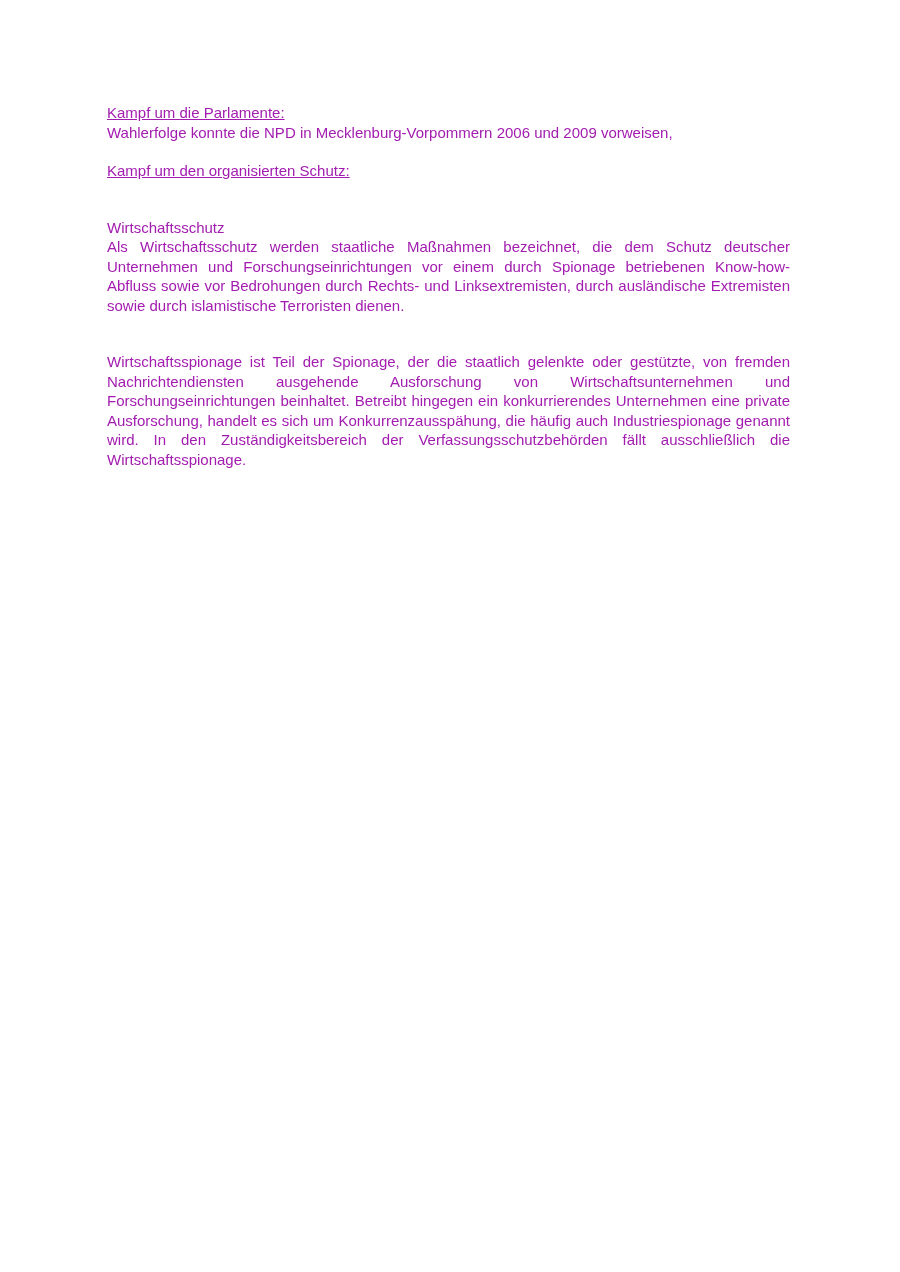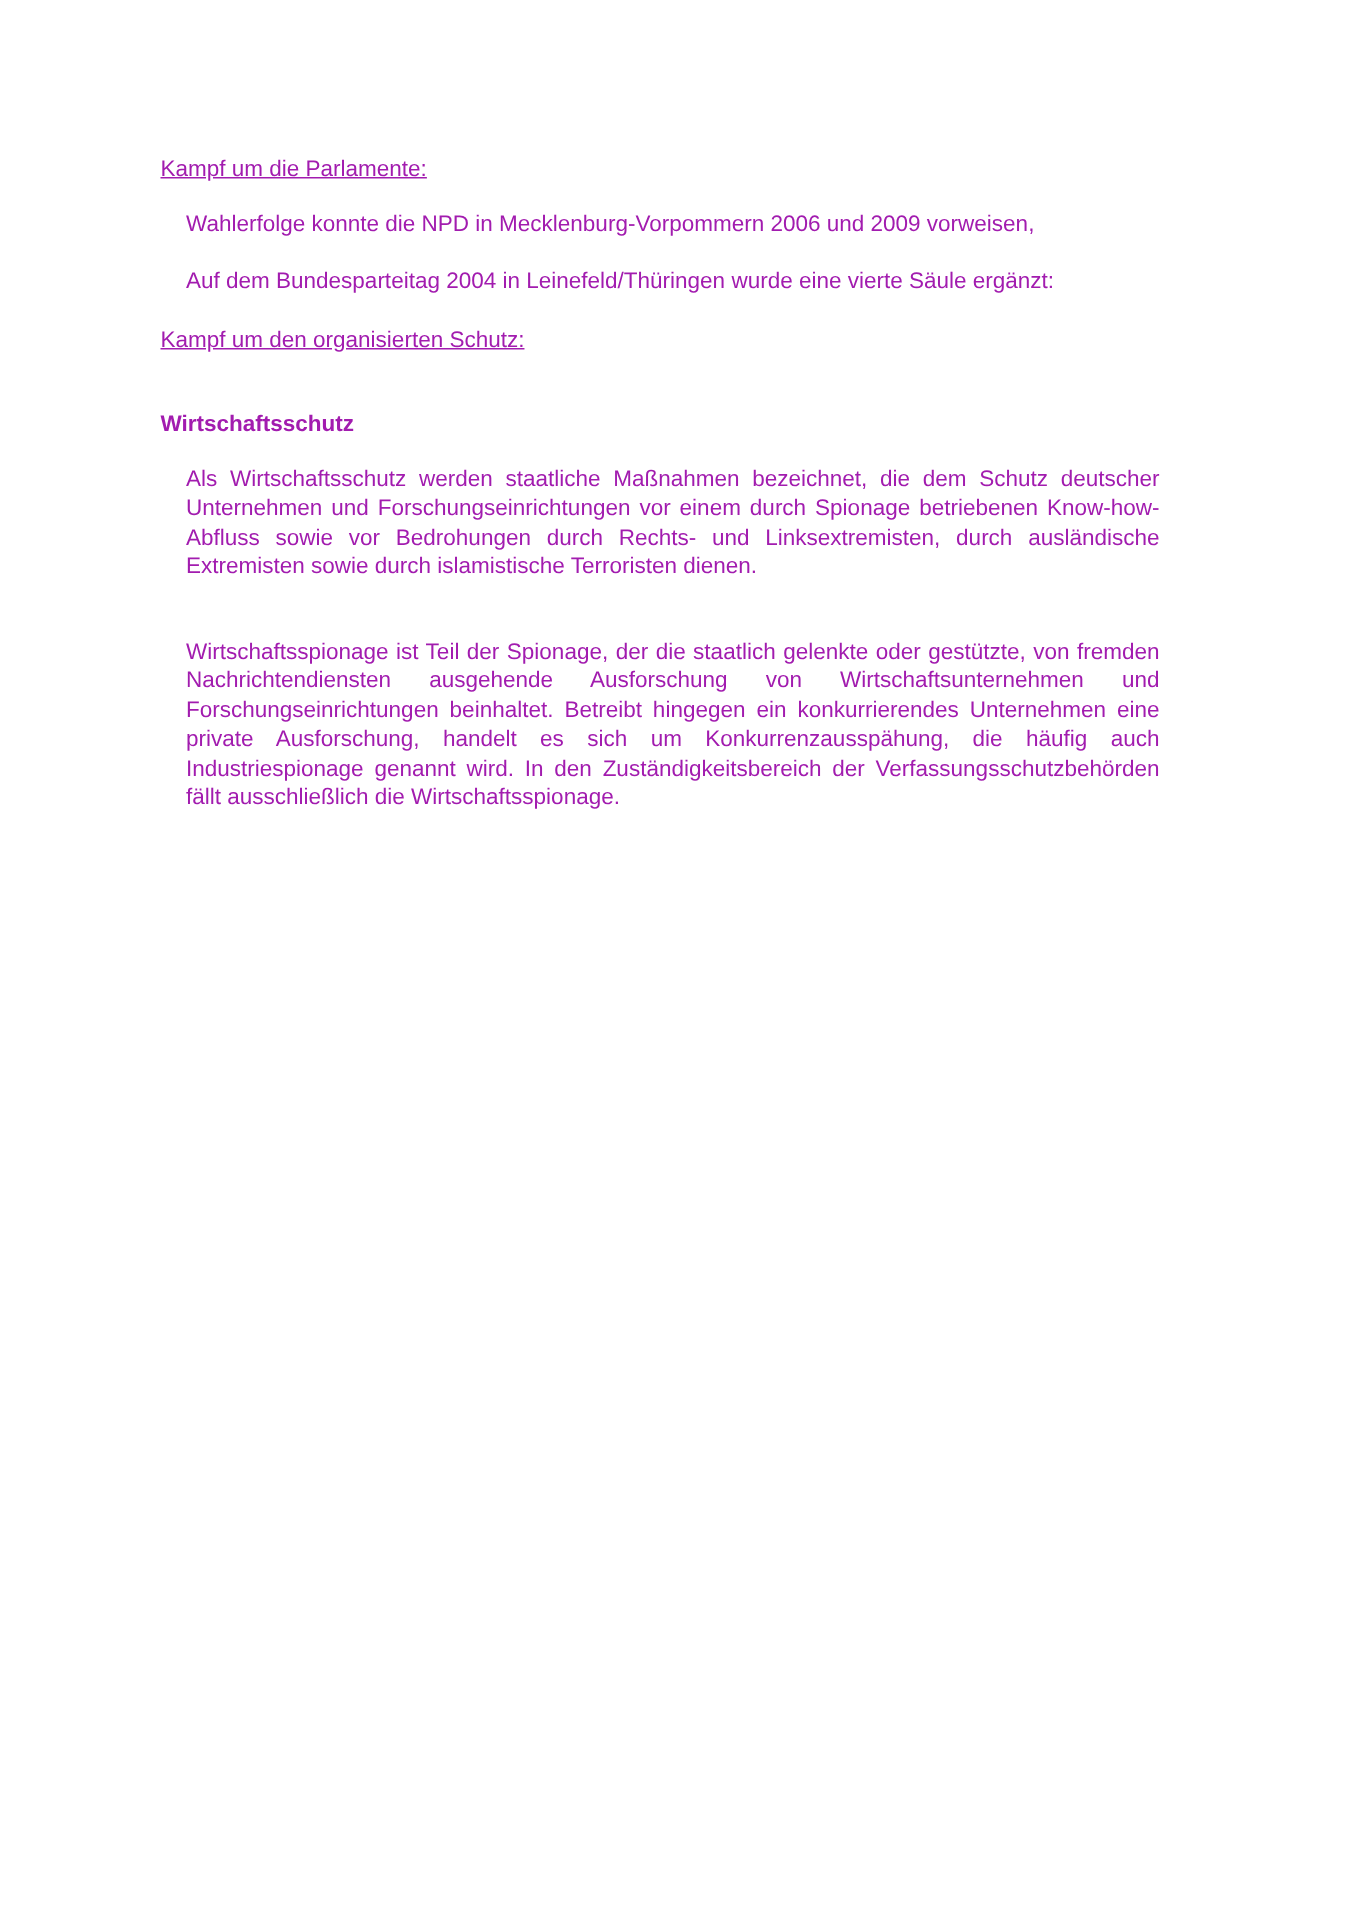--- a/index.html
+++ b/index.html
@@ -31,47 +31,44 @@
     padding: 0;
     font-size: 15px;
     line-height: 19.5px;
     font-weight: normal;
   }
   .sec h2.h-underline {
     font-weight: normal;
     text-decoration: underline;
   }
   .sec h2.h-bold {
-    font-weight: bold;
+    font-weight: normal;
     text-decoration: none;
   }
   .sec p {
-    margin: 17px;
+    margin: 0;
     padding: 0;
   }
   .sec p.justify {
     text-align: justify;
   }
   .mb-line   { margin-bottom: 19px; }
   .mb-block  { margin-bottom: 37px; }
 </style>
 </head>
 <body>
 
 <div class="page">
   <div class="content">
 
     <section class="sec mb-line">
       <h2 class="h-underline">Kampf um die Parlamente:</h2>
       <p>Wahlerfolge konnte die NPD in Mecklenburg-Vorpommern 2006 und 2009 vorweisen,</p>
     </section>
 
-    <section class="sec mb-line">
-      <p>Auf dem Bundesparteitag 2004 in Leinefeld/Thüringen wurde eine vierte Säule ergänzt:</p>
-    </section>
 
     <section class="sec mb-block">
       <h2 class="h-underline">Kampf um den organisierten Schutz:</h2>
     </section>
 
     <section class="sec mb-block">
       <h2 class="h-bold">Wirtschaftsschutz</h2>
       <p class="justify">Als Wirtschaftsschutz werden staatliche Maßnahmen bezeichnet, die dem Schutz deutscher Unternehmen und Forschungseinrichtungen vor einem durch Spionage betriebenen Know-how-Abfluss sowie vor Bedrohungen durch Rechts- und Linksextremisten, durch ausländische Extremisten sowie durch islamistische Terroristen dienen.</p>
     </section>
 

